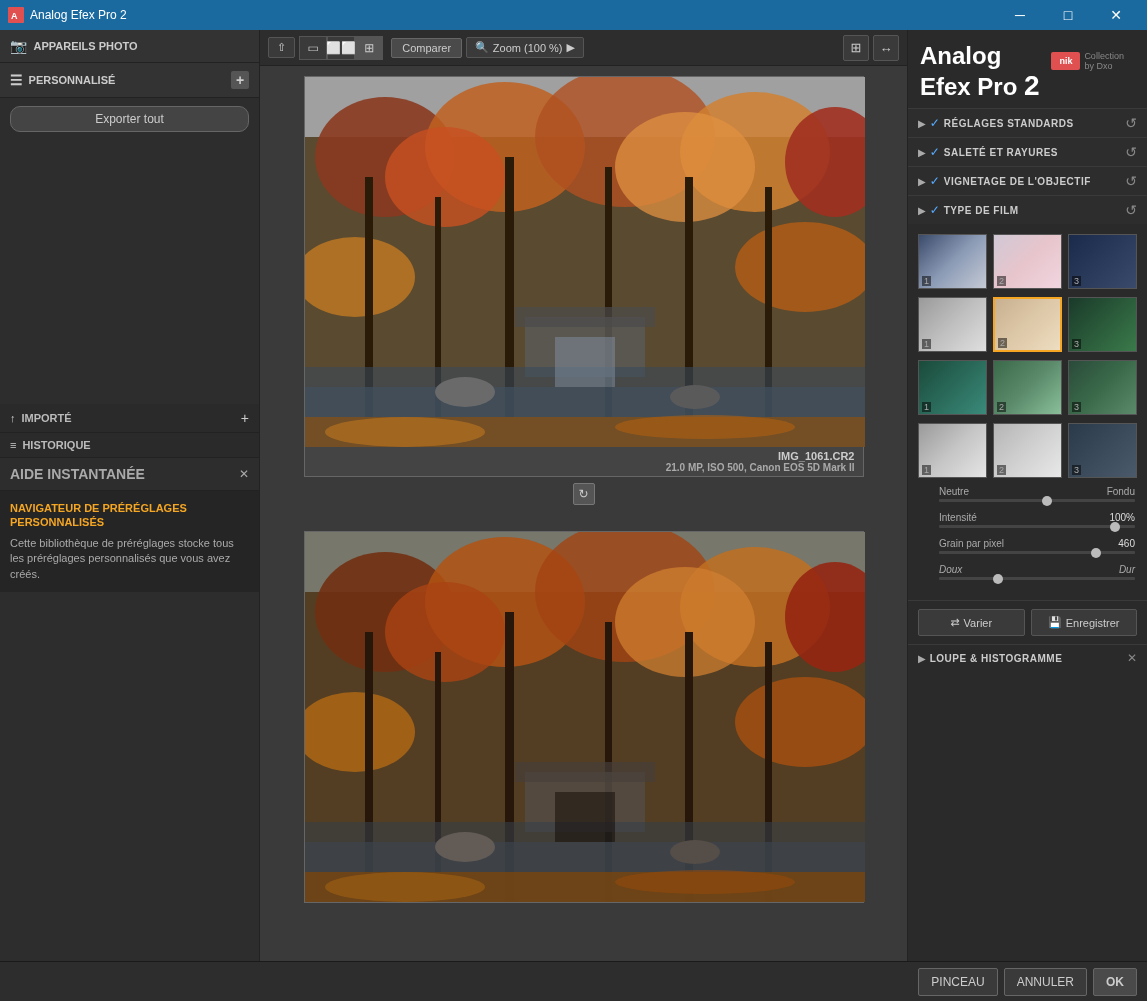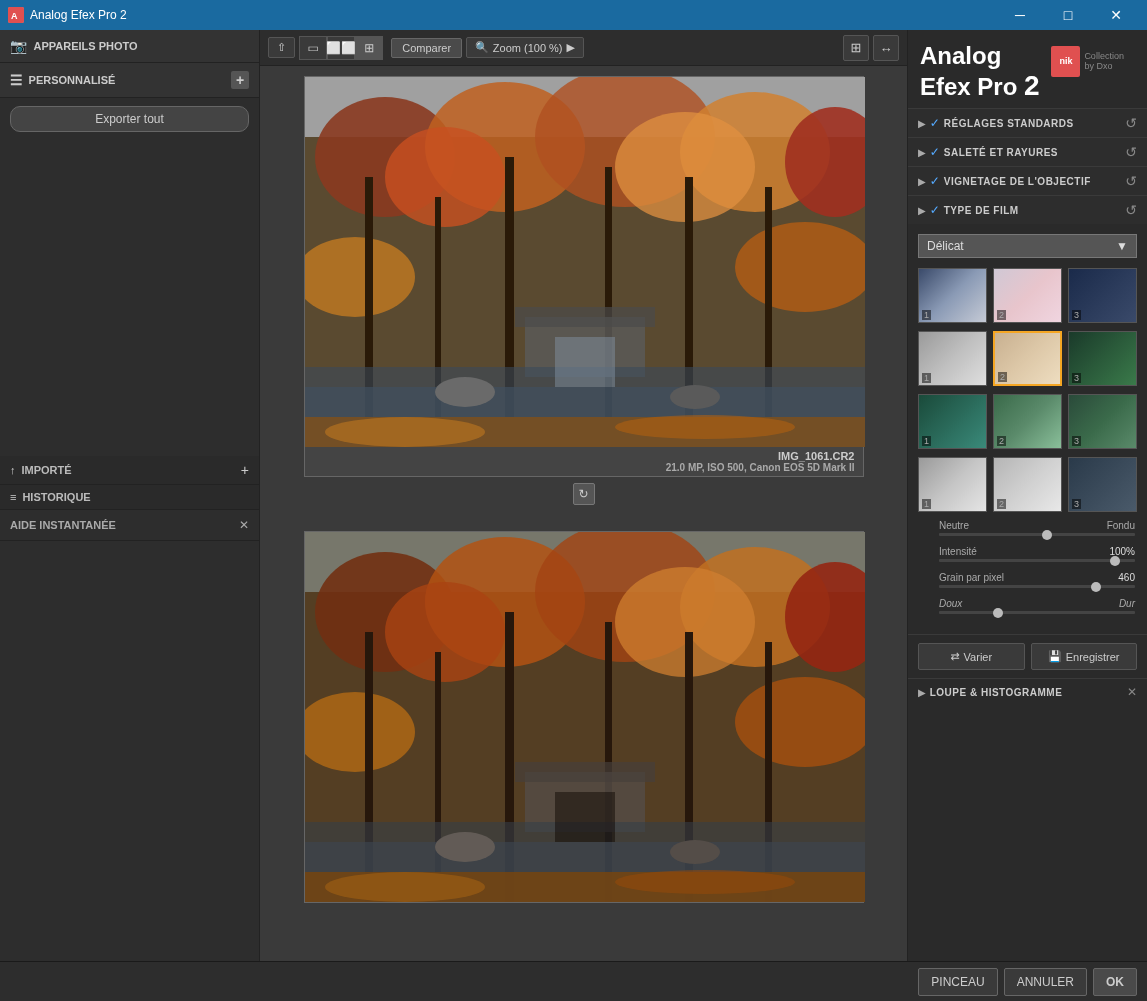--- a/index.html
+++ b/index.html
@@ -24,21 +24,21 @@
     .sidebar-header .s-plus { margin-left: auto; width: 18px; height: 18px; background: #555; display: flex; align-items: center; justify-content: center; border-radius: 2px; font-size: 14px; cursor: pointer; }
 
     .export-btn { margin: 8px auto; display: block; width: calc(100% - 20px); padding: 5px; background: #444; border: 1px solid #666; color: #ccc; cursor: pointer; text-align: center; border-radius: 10px; font-size: 12px; }
 
     .nav-section { display: flex; align-items: center; padding: 6px 10px; background: #2a2a2a; border-bottom: 1px solid #222; }
     .nav-section .nav-icon { margin-right: 6px; font-size: 11px; }
     .nav-section .nav-label { font-size: 11px; color: #bbb; font-weight: bold; text-transform: uppercase; }
     .nav-section .nav-plus { margin-left: auto; font-size: 14px; }
 
     .help-section { padding: 8px 10px; display: flex; align-items: center; justify-content: space-between; border-bottom: 1px solid #222; }
-    .help-label { font-size: 11px; color: #aaa; font-weight: bold; text-transform: uppercase; }
+    .help-label { font-size: 14px; color: #aaa; font-weight: bold; text-transform: uppercase; }
 
     .info-box { padding: 10px; background: #252525; }
     .info-title { color: #f5a623; font-size: 11px; font-weight: bold; text-transform: uppercase; margin-bottom: 6px; line-height: 1.3; }
     .info-text { color: #aaa; font-size: 11px; line-height: 1.4; }
 
     .bottom-btns { display: flex; gap: 4px; padding: 6px 10px; background: #2a2a2a; border-top: 1px solid #222; }
     .bottom-btn { padding: 4px 12px; background: #3a3a3a; border: 1px solid #555; color: #ccc; cursor: pointer; font-size: 11px; border-radius: 2px; }
     .bottom-btn.with-arrow { display: flex; align-items: center; gap: 4px; }
 
     
@@ -160,20 +160,24 @@
     </div>
     <div class="nav-section">
       <span class="nav-icon">≡</span>
       <span class="nav-label">HISTORIQUE</span>
     </div>
     <div class="help-section">
       <span class="help-label">AIDE INSTANTANÉE</span>
       <span style="cursor:pointer;color:#aaa;">✕</span>
     </div>
 
+    <div class="info-box">
+      <div class="info-title">NAVIGATEUR DE PRÉRÉGLAGES PERSONNALISÉS</div>
+      <div class="info-text">Cette bibliothèque de préréglages stocke tous les préréglages personnalisés que vous avez créés.</div>
+    </div>
 
     <div style="flex:1;"></div>
 
     <div class="bottom-btns">
       <button class="bottom-btn with-arrow">
         <span>AIDE</span>
         <span>▼</span>
       </button>
       <button class="bottom-btn">PARAMÈTRES...</button>
     </div>
@@ -297,21 +301,21 @@
     </div>
   </div>
 
   <div id="right-panel">
     <div class="panel-header">
       <div style="display:flex; align-items:baseline; justify-content:space-between;">
         <div class="panel-title">
           <span>Analog Efex Pro </span><span style="font-size:28px;font-weight:bold;color:white;">2</span>
         </div>
         <div style="display:flex; align-items:center; gap:4px;">
-          <div style="background:#e05050; width:40px; height:31px; border-radius:2px; display:flex; align-items:center; justify-content:center;">
+          <div style="background:#e05050; width:40px; height:18px; border-radius:2px; display:flex; align-items:center; justify-content:center;">
             <span style="color:white; font-size:9px; font-weight:bold;">nik</span>
           </div>
           <span style="font-size:9px; color:#888;">Collection by Dxo</span>
         </div>
       </div>
     </div>
 
     <div class="adjustment-section">
       <div class="adj-header">
         <span class="adj-arrow">▶</span>
@@ -341,24 +345,20 @@
 
     <div class="adjustment-section">
       <div class="adj-header">
         <span class="adj-arrow">▶</span>
         <span class="adj-check">✓</span>
         <span class="adj-label">TYPE DE FILM</span>
         <span class="adj-reset">↺</span>
       </div>
 
       <div class="film-type-content">
-        <div class="film-dropdown">
-          <span>Délicat</span>
-          <span>▼</span>
-        </div>
 
         <div class="film-grid">
           <div class="film-thumb grad-1a">
             <span class="num-badge">1</span>
           </div>
           <div class="film-thumb grad-1b">
             <span class="num-badge">2</span>
           </div>
           <div class="film-thumb grad-1c">
             <span class="num-badge">3</span>

